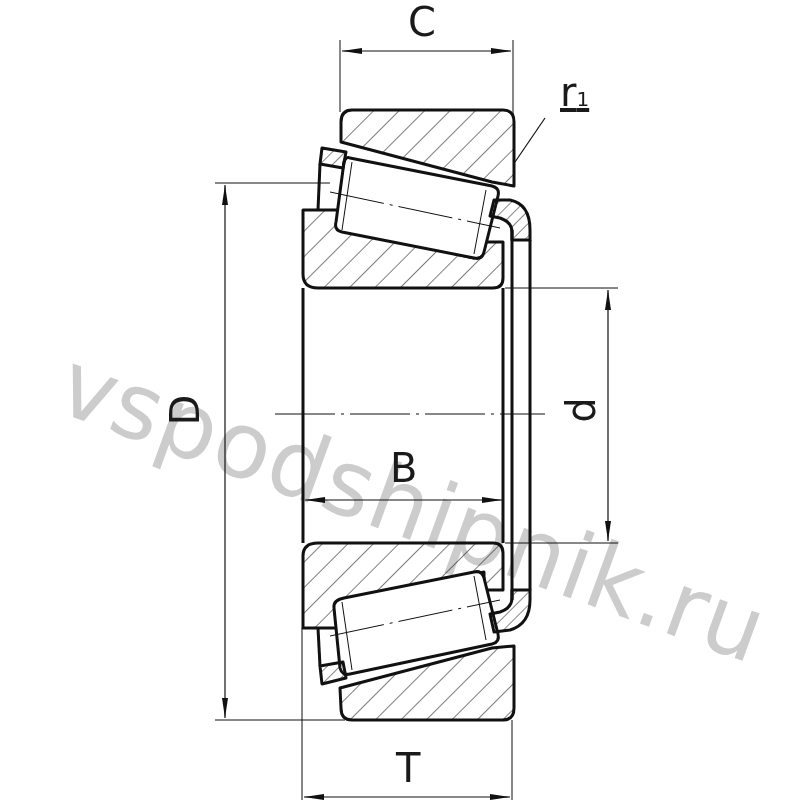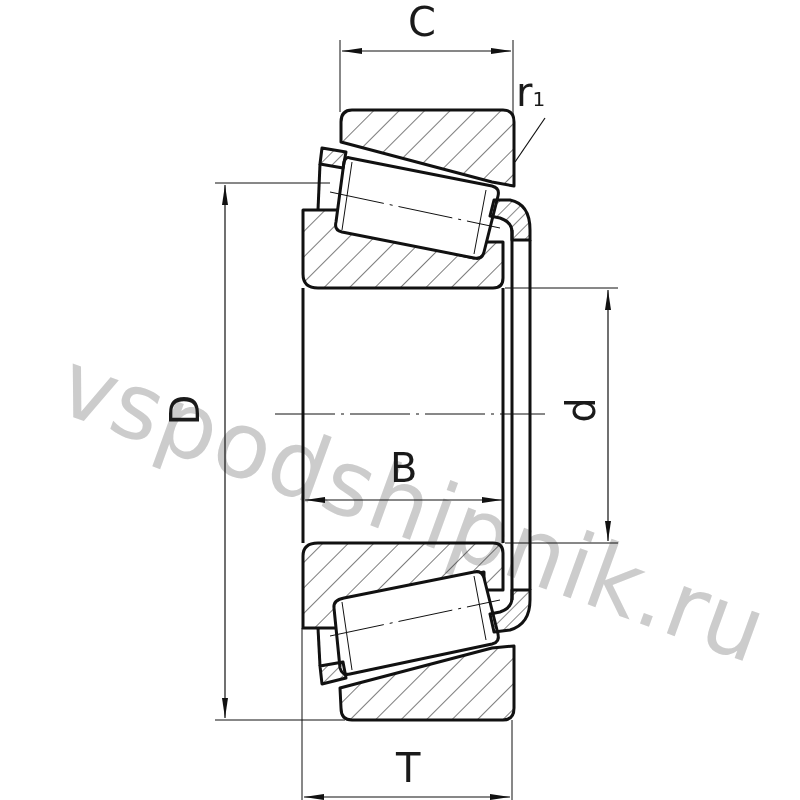--- a/index.html
+++ b/index.html
@@ -90,19 +90,19 @@
     <line x1="330" y1="636" x2="500" y2="600" stroke="#111" stroke-width="1" stroke-dasharray="55,6,3,6"></line>
   </g>
 
   <path d="M320,666 L343,662 L346,678 L322,684 Z" fill="url(#hatchS)" stroke="#111" stroke-width="3" stroke-linejoin="round"></path>
   <line x1="318" y1="628" x2="320" y2="666" stroke="#111" stroke-width="3"></line>
 
   <path d="M512,590 L530,590 L530,600 Q530,624 510,630 L494,632 L490,614 L500,612 Q512,608 512,598 Z" fill="url(#hatchS)" stroke="#111" stroke-width="3" stroke-linejoin="round"></path>
 </svg>
 
 <div class="lbl" style="left:408px; top:2px;">C</div>
-<div class="lbl" style="left:516px; top:72px;">
+<div class="lbl" style="left:560px; top:72px;text-decoration:underline;">
   <span>r</span><span style="font-size:20px;">1</span>
 </div>
 <div class="lbl" style="left:170px; top:390px; transform: rotate(-90deg); transform-origin: center;">D</div>
 <div class="lbl" style="left:568px; top:390px; transform: rotate(-90deg); transform-origin: center;">d</div>
 <div class="lbl" style="left:390px; top:448px;">B</div>
 <div class="lbl" style="left:396px; top:748px;">T</div>
 
 </body></html>

